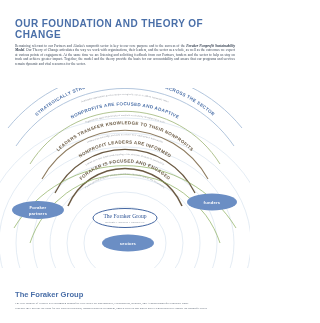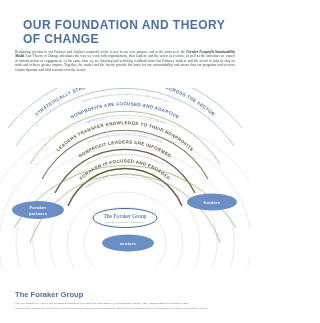--- a/index.html
+++ b/index.html
@@ -8,22 +8,22 @@
     background:#ffffff;
     font-family:"Liberation Sans", sans-serif;
     overflow:hidden;
     position:relative;
   }
   .page{position:relative;width:250px;height:323px;}
 
   
   .intro{position:absolute;left:15px;top:18px;width:220px;}
   .intro h1{
-    margin:0 0 4px 8px;
-    font-size:12px;
+    margin:0 0 4px 0;
+    font-size:10px;
     letter-spacing:.45px;
     font-weight:bold;
     color:#4a6fa8;
     font-family:"Liberation Sans", sans-serif;
     text-transform:uppercase;
   }
   .intro p{
     margin:0;
     font-size:3.55px;
     line-height:4.45px;

